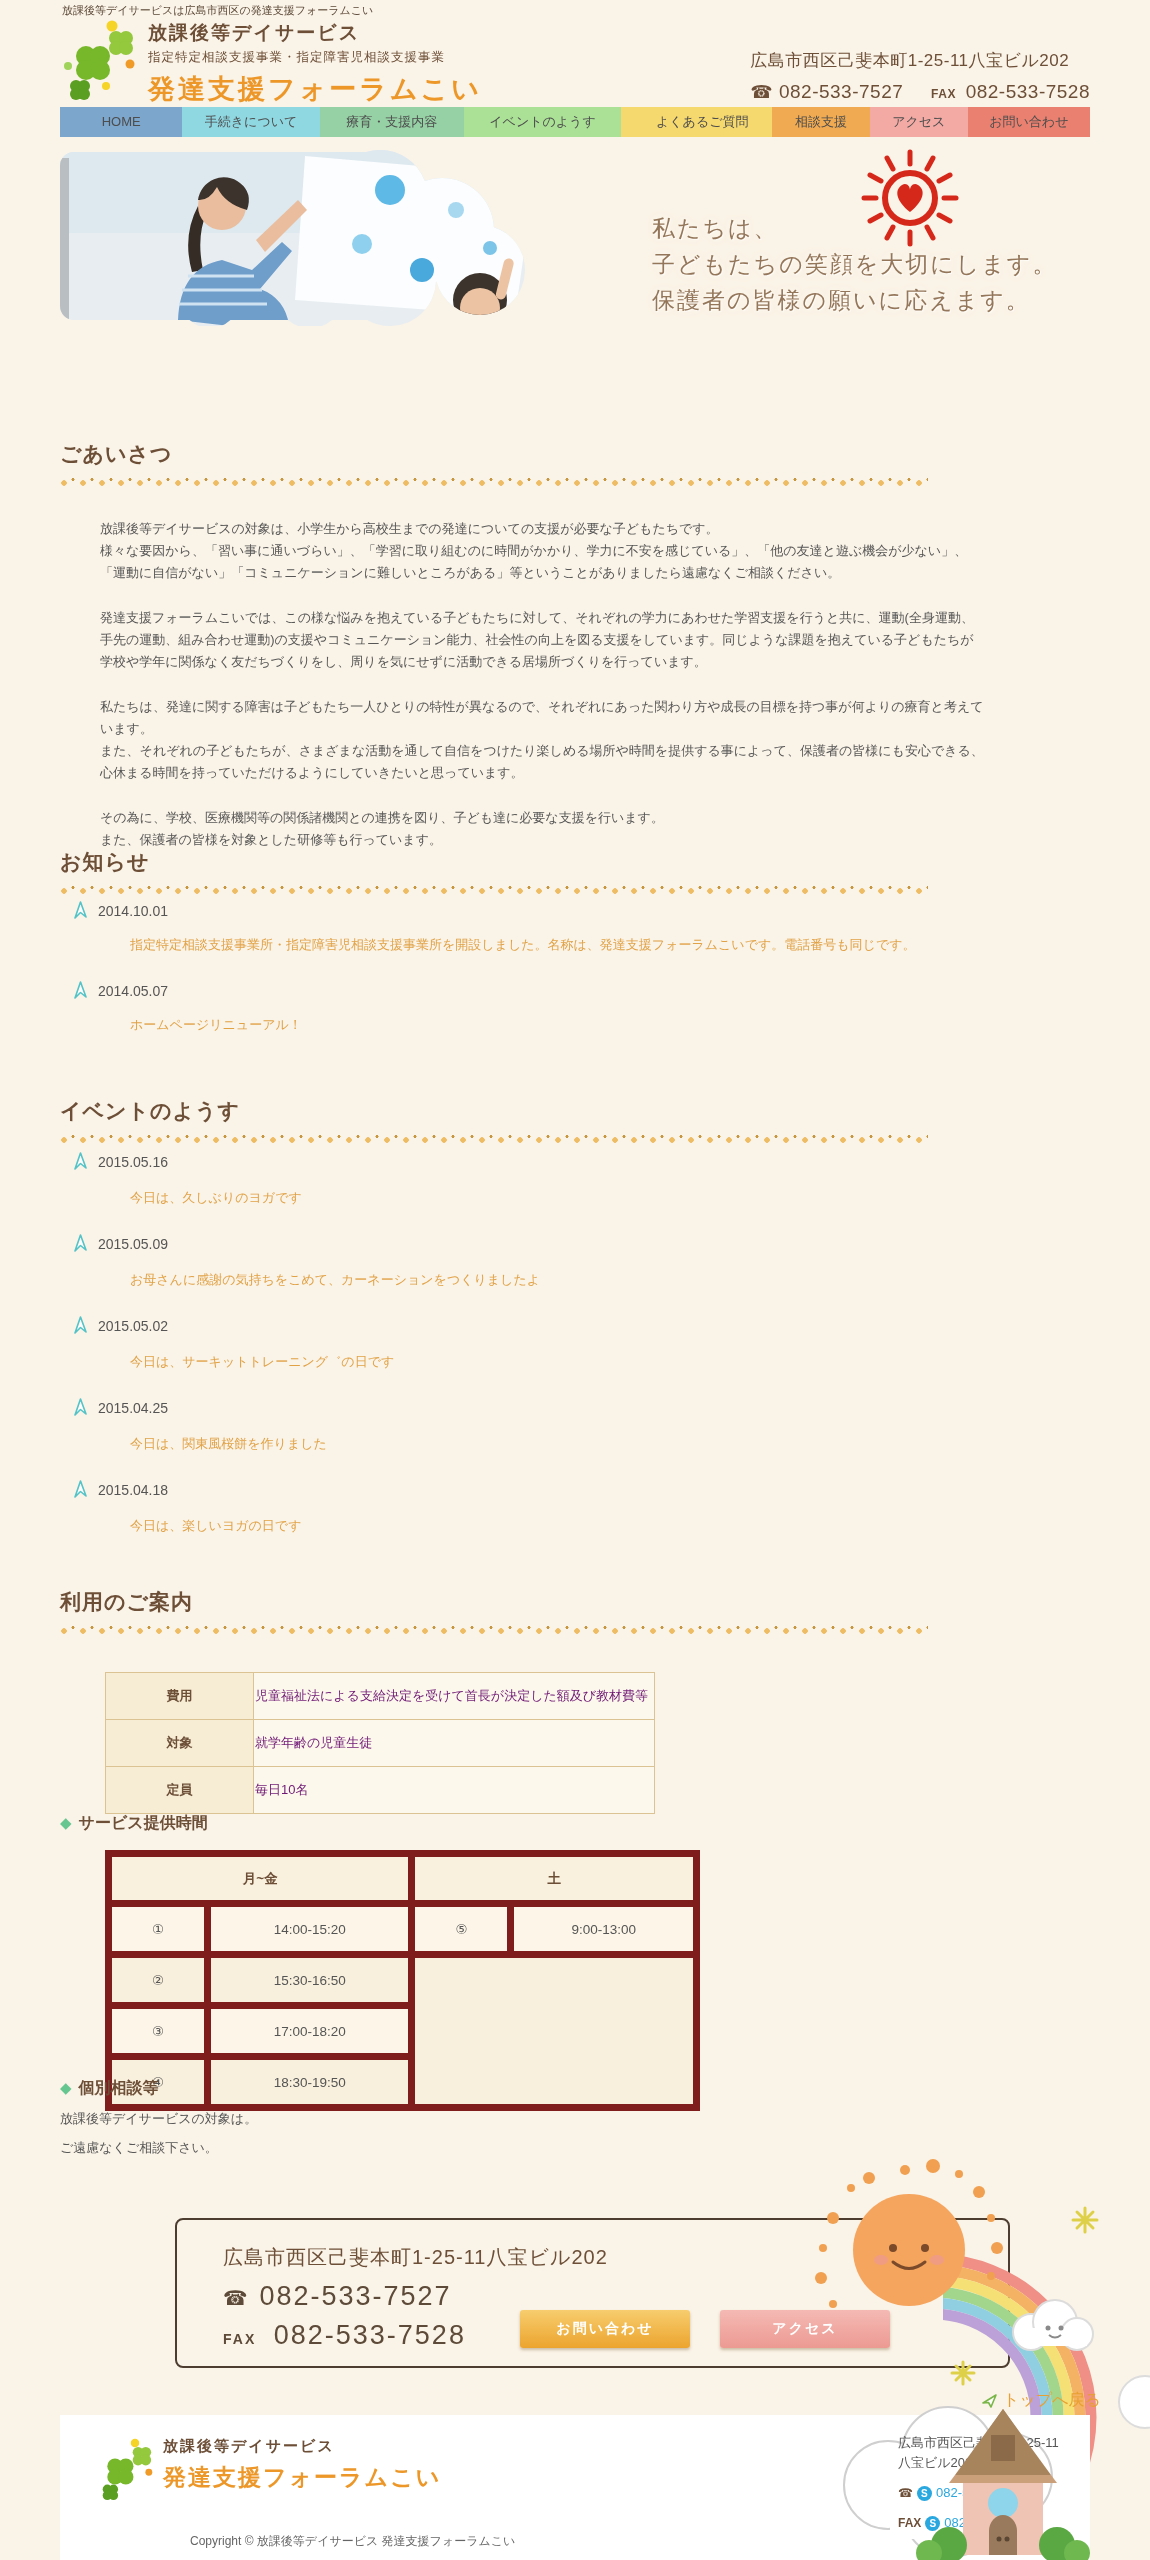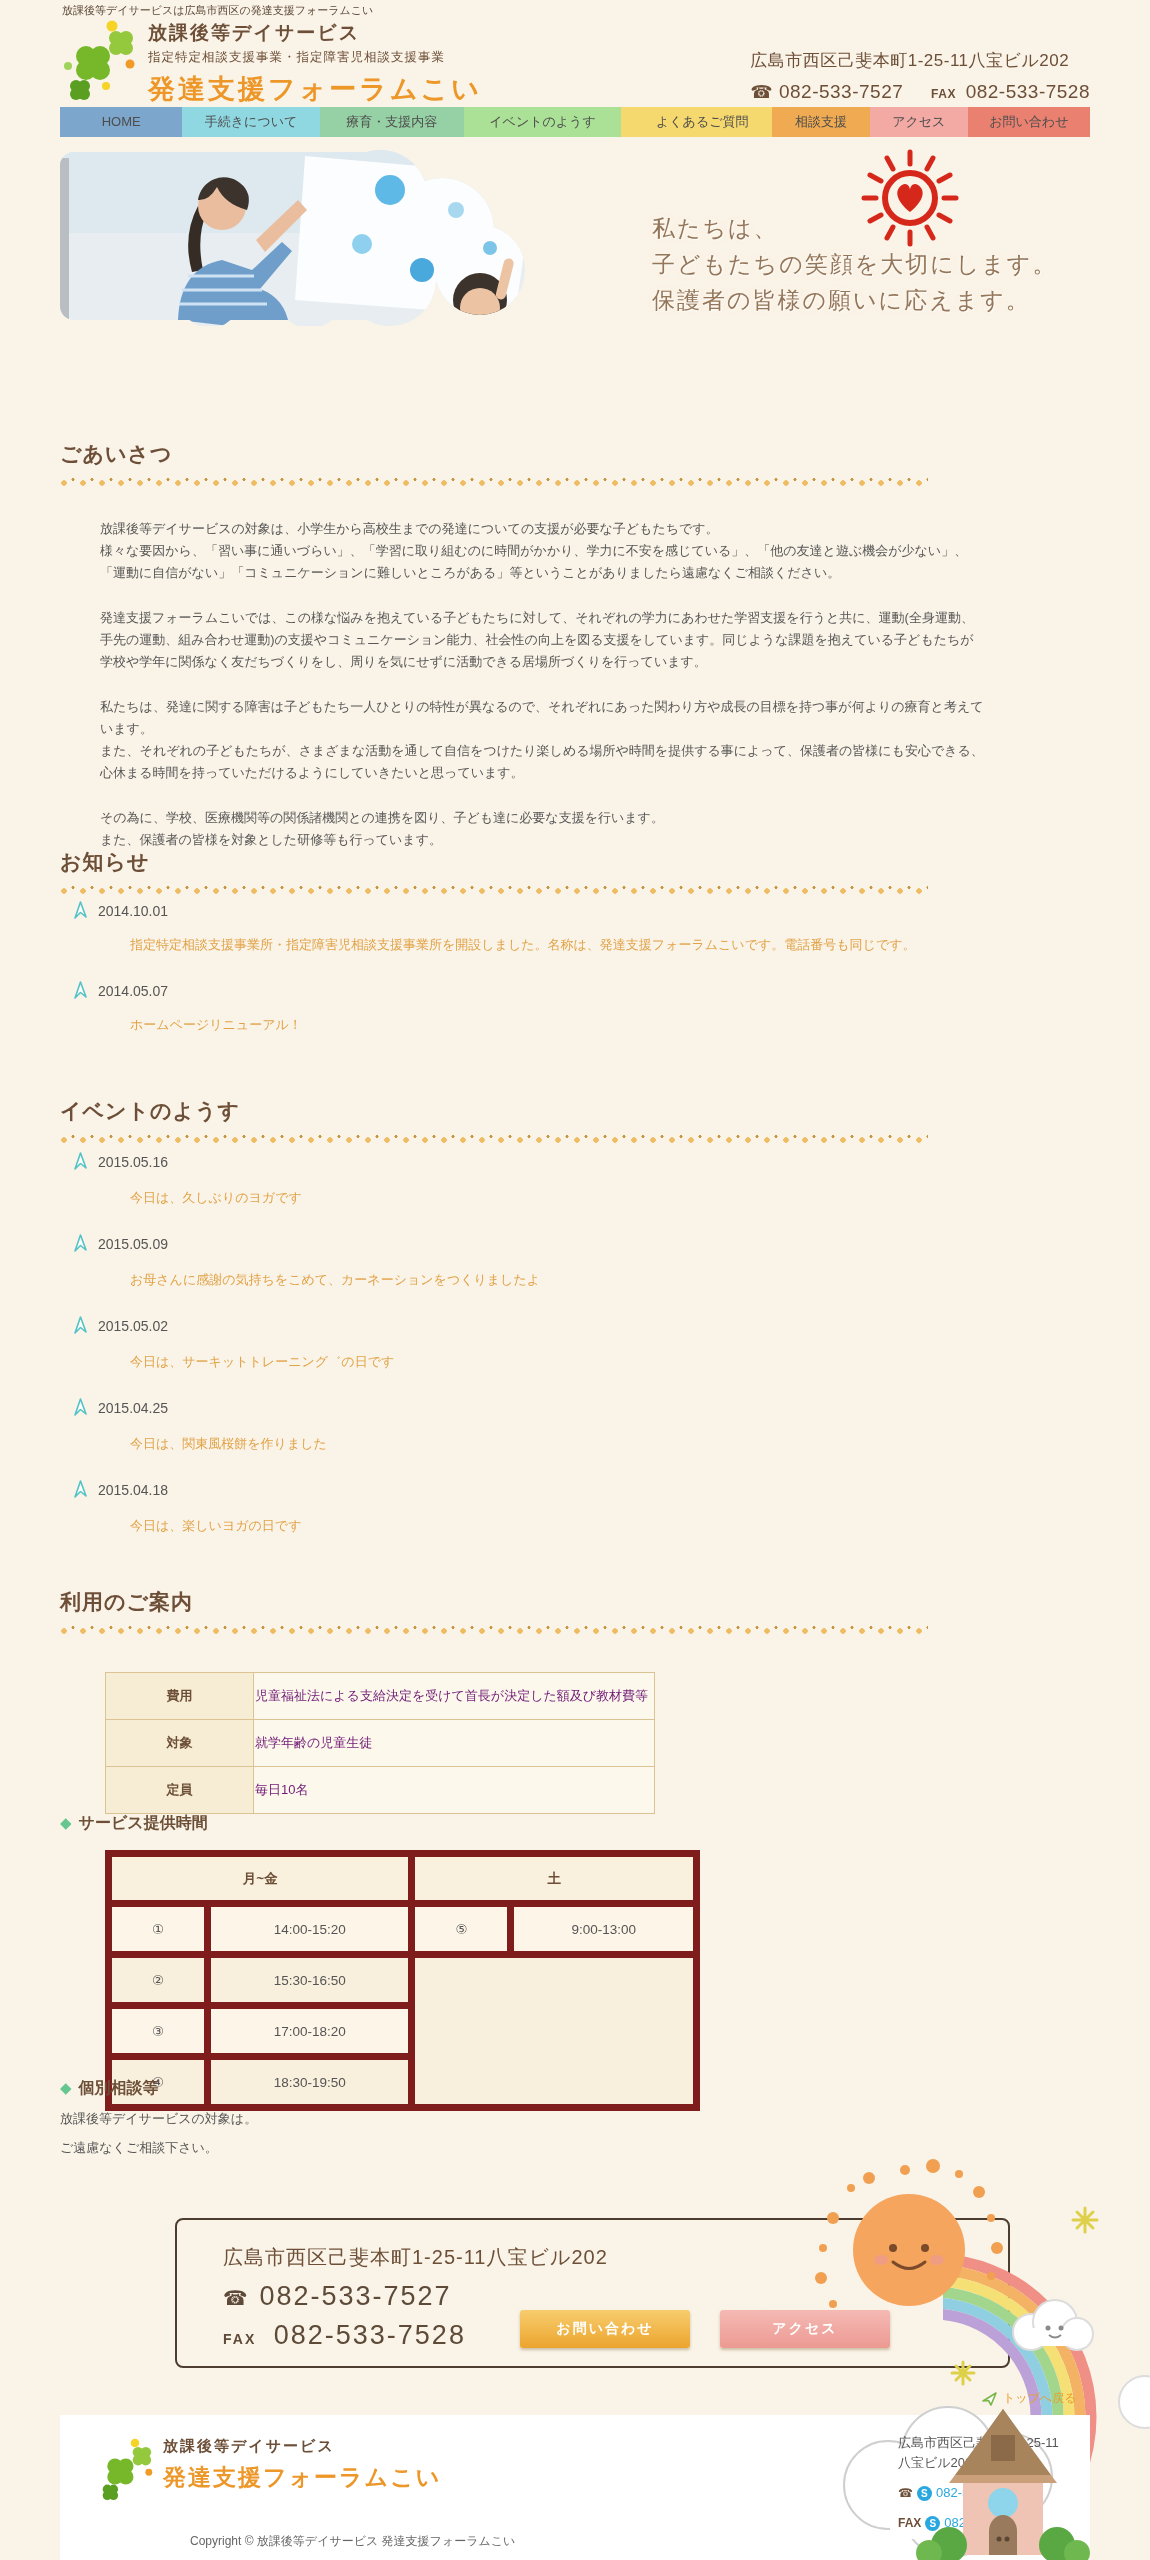--- a/index.html
+++ b/index.html
@@ -91,21 +91,21 @@
   .cb-fax .fax-lbl,.cb-tel .phone-glyph{font-size:20px;}
   .cb-fax .fax-lbl{font-size:14px;font-weight:bold;margin-right:8px;}
   .cb-buttons{position:absolute;left:345px;top:92px;display:flex;gap:30px;}
   .btn{width:170px;height:38px;border:none;border-radius:3px;color:#fff;font-size:14px;font-weight:bold;
     letter-spacing:2px;cursor:pointer;box-shadow:0 2px 3px rgba(120,90,40,.35);}
   .btn-contact{background:linear-gradient(#f7cd6e,#eca42e);}
   .btn-access{background:linear-gradient(#f5b9b4,#ec9a92);}
   .deco{position:absolute;left:618px;top:-66px;pointer-events:none;}
 
   
-  .backtop{top:2390px;left:980px;display:flex;font-size:12px;color:#e8a030;cursor:pointer;}
+  .backtop{top:2390px;left:980px;display:flex;align-items:center;font-size:16px;color:#e8a030;cursor:pointer;}
   .backtop svg{margin-right:5px;}
   .footer{top:2415px;height:145px;background:#fff;}
   .f-logo{position:absolute;left:35px;top:22px;display:flex;}
   .f-logo-text{margin-left:8px;}
   .f-line1{font-size:15px;font-weight:bold;color:#6d4f38;letter-spacing:2px;}
   .f-line2{font-size:23px;font-weight:bold;color:#ec9728;margin-top:6px;letter-spacing:2px;}
   .f-copy{position:absolute;left:130px;top:118px;font-size:12px;color:#666;}
   .f-cloud{position:absolute;left:770px;top:-10px;}
   .f-cloud-text{position:absolute;left:838px;top:18px;font-size:13px;color:#555;line-height:20px;}
   .f-telrow{margin-top:10px;display:flex;align-items:center;font-size:13px;color:#2aa7df;}

